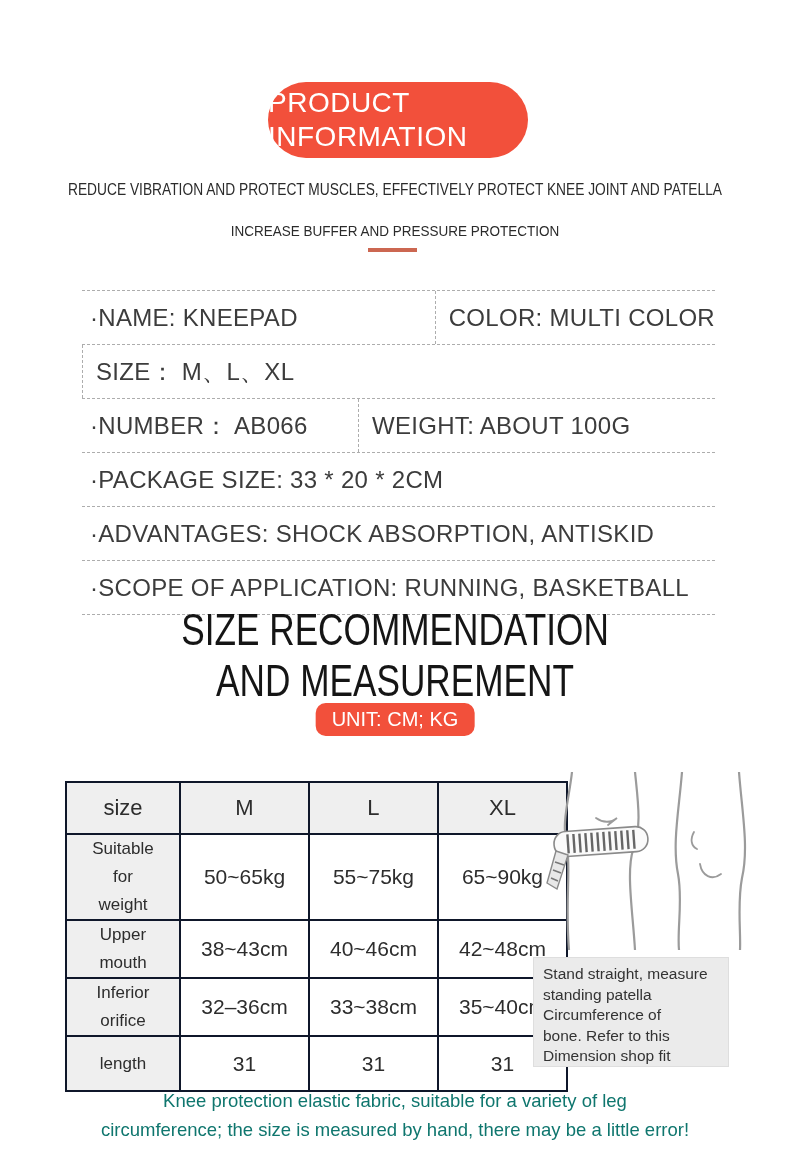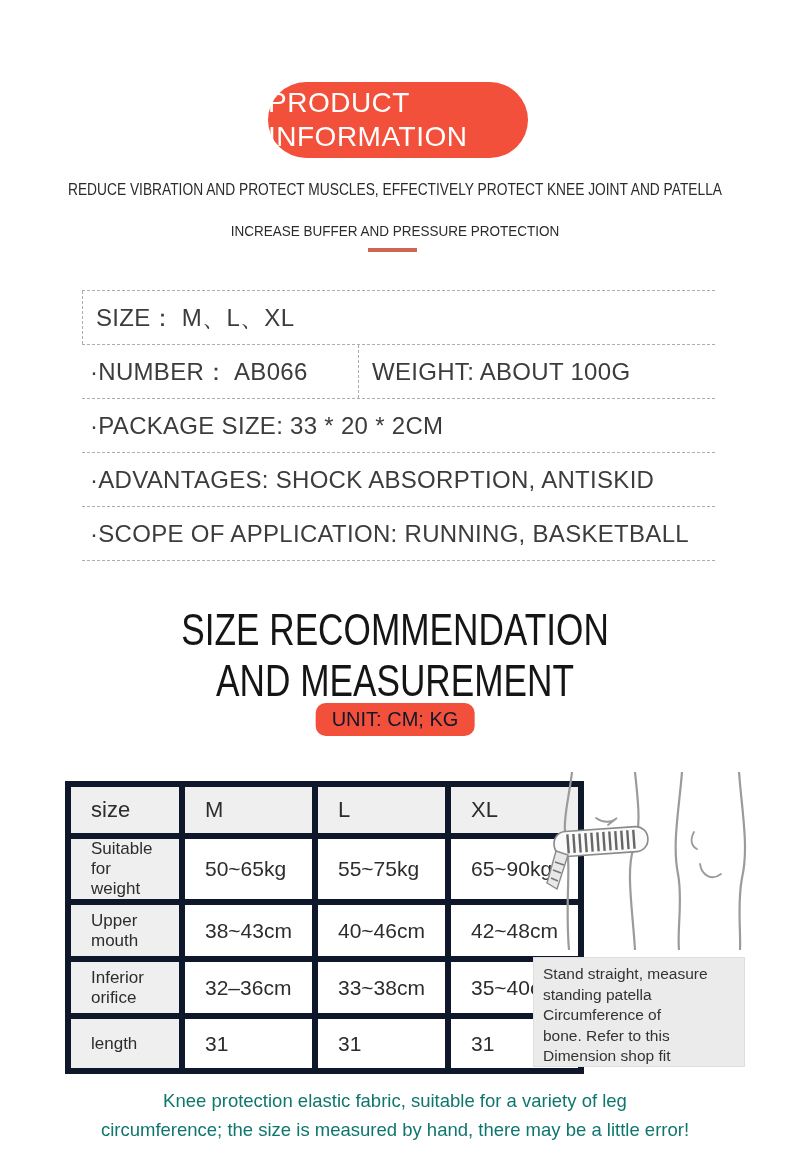--- a/index.html
+++ b/index.html
@@ -33,37 +33,37 @@
   .w1{width:401px;} .w2{width:362px;} .w3{width:268px;}
   .single .attr-left{width:100%;}
   
   .big-title{
     position:absolute;left:0;top:604px;width:790px;margin:0;text-align:center;font-weight:normal;
     font-size:44px;line-height:51px;color:#151515;white-space:pre-line;
     transform:scaleX(0.8);transform-origin:50% 50%;
   }
   .unit-badge{
     position:absolute;top:703px;left:50%;transform:translateX(-50%);
-    background:#f2503b;color:#0f172a;font-size:20px;line-height:27px;padding:3px 16px;border-radius:10px;
+    background:#f2503b;color:#ffffff;font-size:20px;line-height:27px;padding:3px 16px;border-radius:10px;
     white-space:nowrap;
   }
   
   table.size-table{position:absolute;left:65px;top:781px;border-collapse:collapse;table-layout:fixed;}
   .size-table td,.size-table th{
-    border:6px solid #0f172a;text-align:left;vertical-align:middle;font-weight:normal;padding:0 20px;
+    border:2px solid #0f172a;text-align:center;vertical-align:middle;font-weight:normal;padding:0 20px;
   }
   .size-table th{background:#efefef;font-size:22px;color:#2d2d2d;}
-  .size-table td.lbl{background:#efefef;font-size:17px;line-height:20px;color:#2d2d2d;white-space:pre-line;}
+  .size-table td.lbl{background:#efefef;font-size:17px;line-height:28px;color:#2d2d2d;white-space:pre-line;}
   .size-table td.val{background:#ffffff;font-size:21px;color:#2d2d2d;}
   tr.r-head{height:52px;} tr.r0{height:62px;} tr.r1{height:57px;} tr.r2{height:57px;} tr.r3{height:55px;}
   
   .legs{position:absolute;left:542px;top:772px;}
   
   .note-box{
-    position:absolute;left:533px;top:957px;width:212px;height:110px;box-sizing:border-box;
+    position:absolute;left:533px;top:957px;width:196px;height:110px;box-sizing:border-box;
     background:#ebebeb;border:1px solid #dedede;padding:6px 4px 4px 9px;
     font-size:15.5px;line-height:20.5px;color:#333;white-space:pre-line;
   }
   
   .footer-note{
     position:absolute;left:0;top:1086px;width:790px;text-align:center;
     font-size:18.5px;line-height:29px;color:#0f766e;white-space:pre-line;
   }
 </style>
 </head>
@@ -74,20 +74,24 @@
   <div class="hero-badge">
     <span>PRODUCT</span>
     <span>INFORMATION</span>
   </div>
 
   <div class="tagline">REDUCE VIBRATION AND PROTECT MUSCLES, EFFECTIVELY PROTECT KNEE JOINT AND PATELLA</div>
   <div class="tagline2">INCREASE BUFFER AND PRESSURE PROTECTION</div>
   <div class="accent-bar"></div>
 
   <div class="attrs">
+    <div class="attr-row">
+      <div class="attr-left w1">·NAME: KNEEPAD</div>
+      <div class="attr-right">COLOR: MULTI COLOR</div>
+    </div>
     <div class="attr-row">
       <div class="attr-right">SIZE： M、L、XL</div>
     </div>
     <div class="attr-row">
       <div class="attr-left w3">·NUMBER： AB066</div>
       <div class="attr-right">WEIGHT: ABOUT 100G</div>
     </div>
     <div class="attr-row single">
       <div class="attr-left">·PACKAGE SIZE: 33 * 20 * 2CM</div>
     </div>

